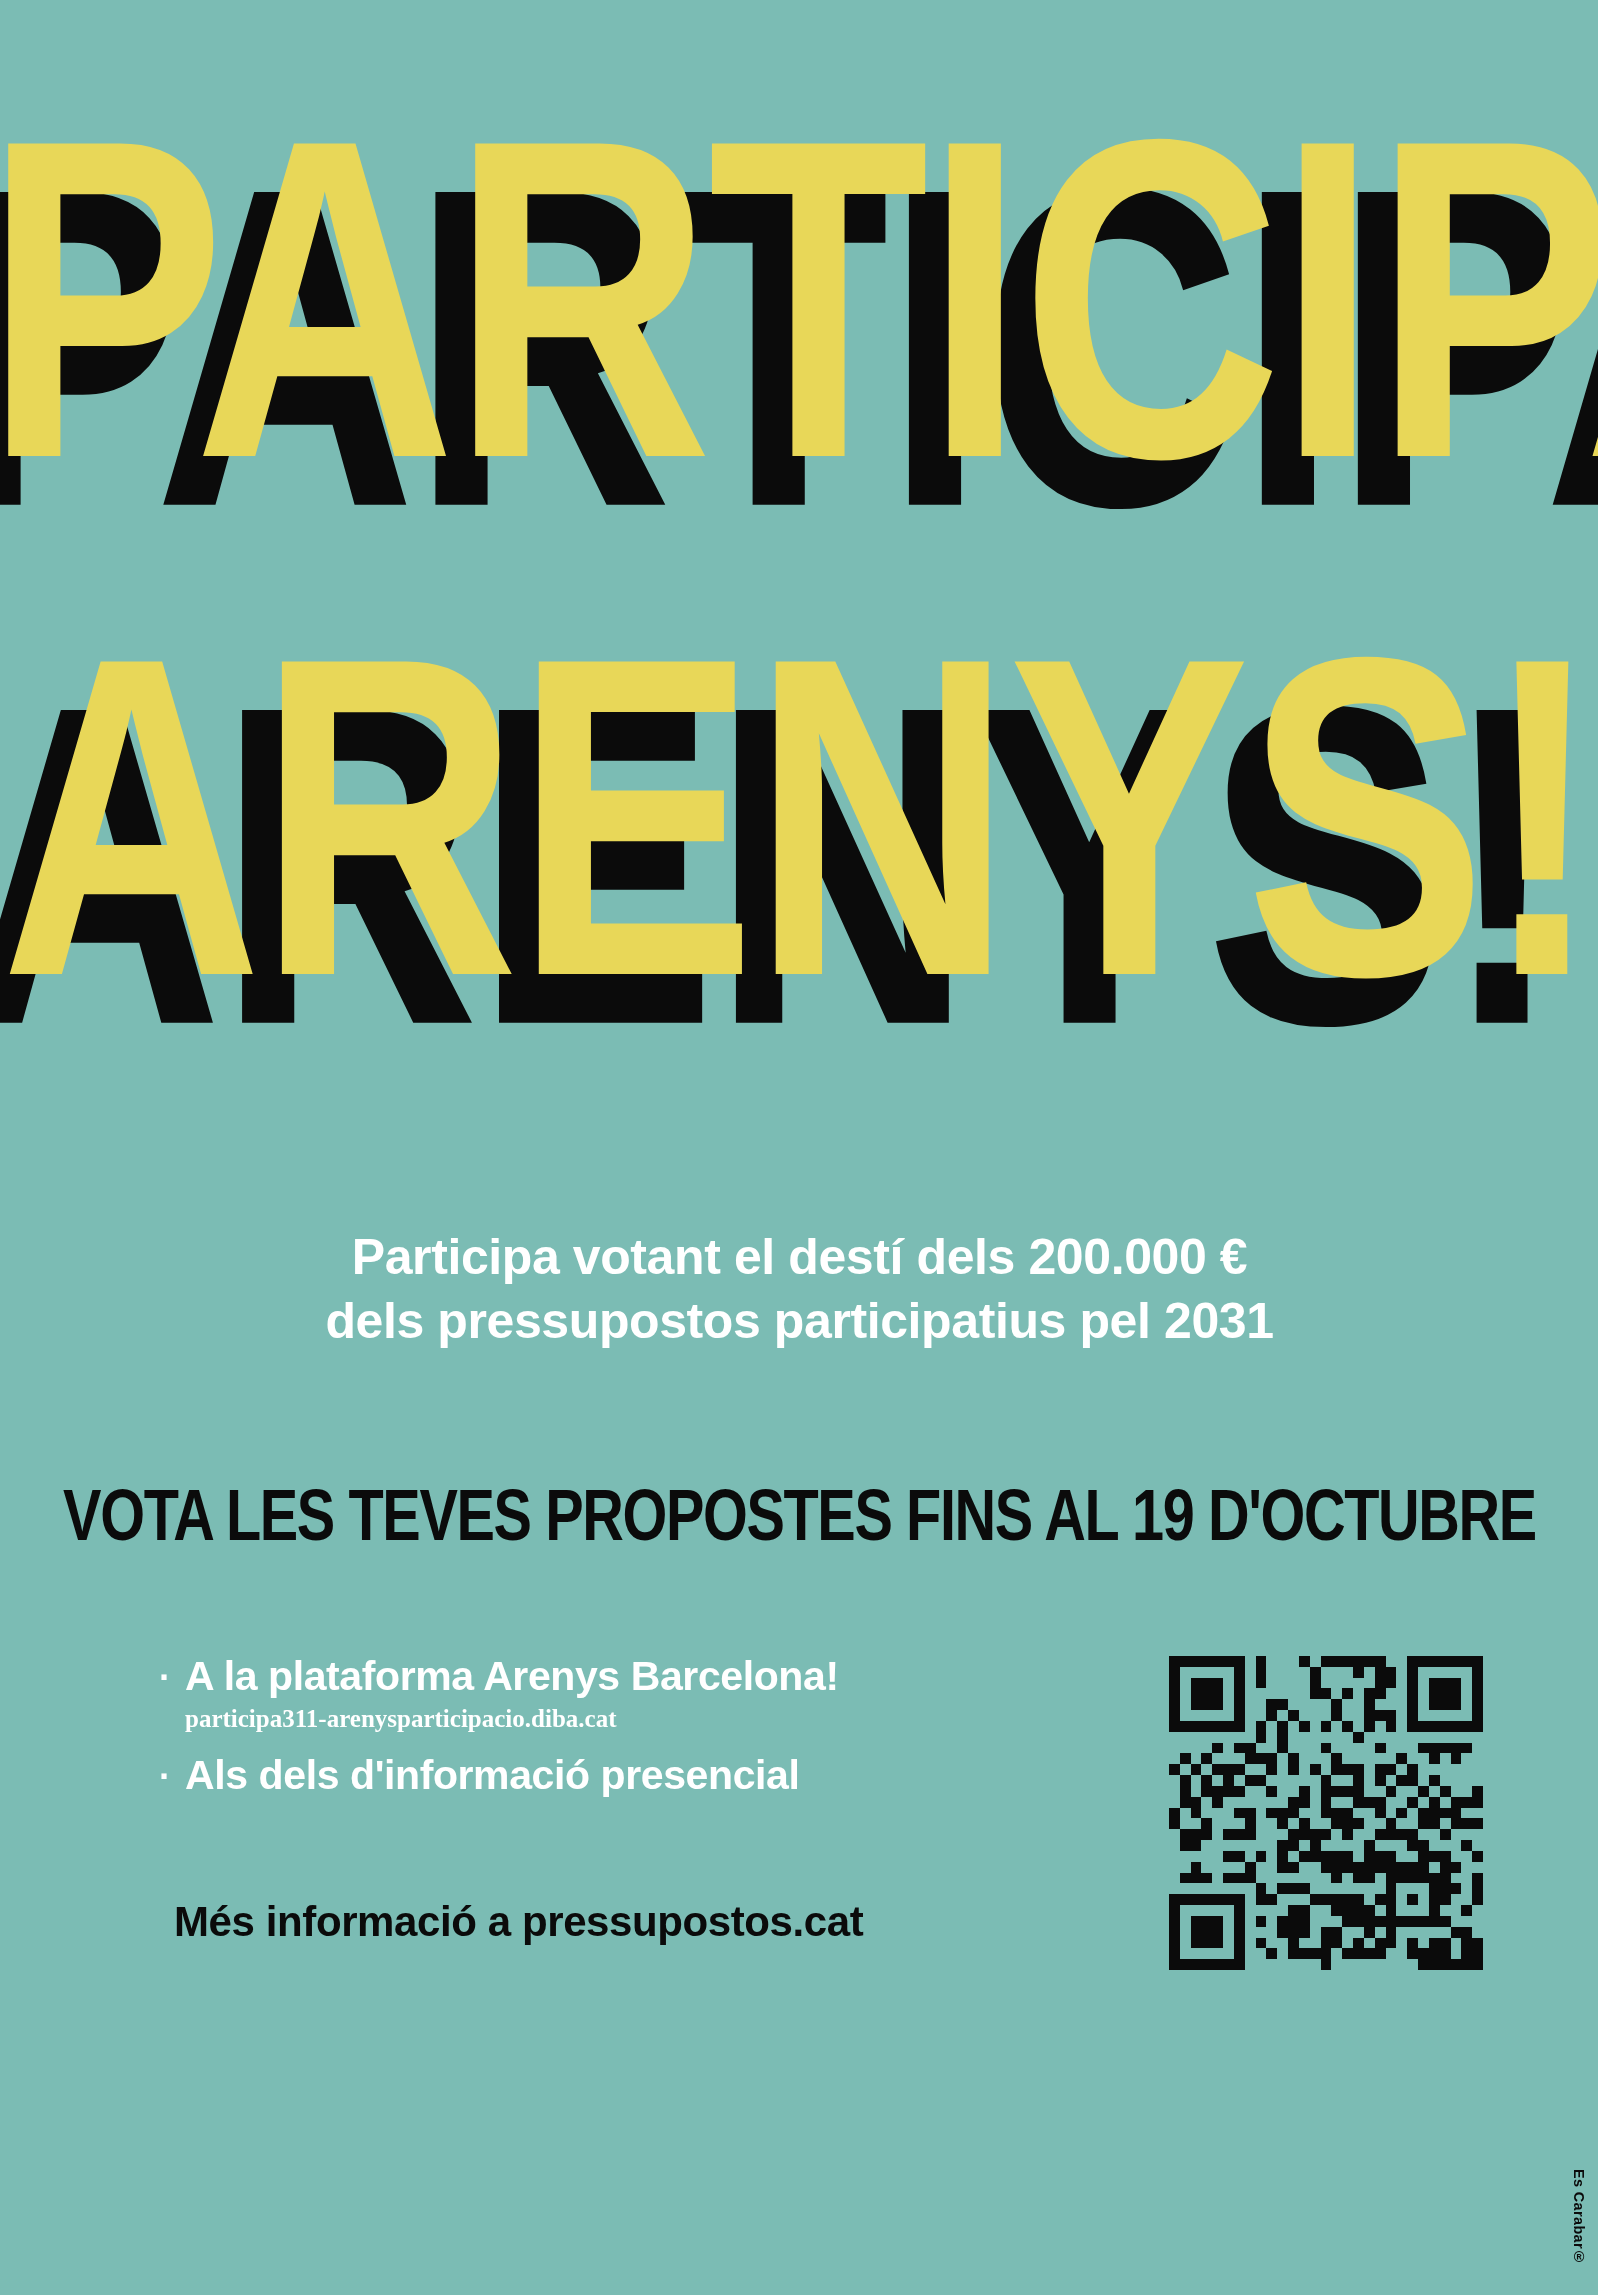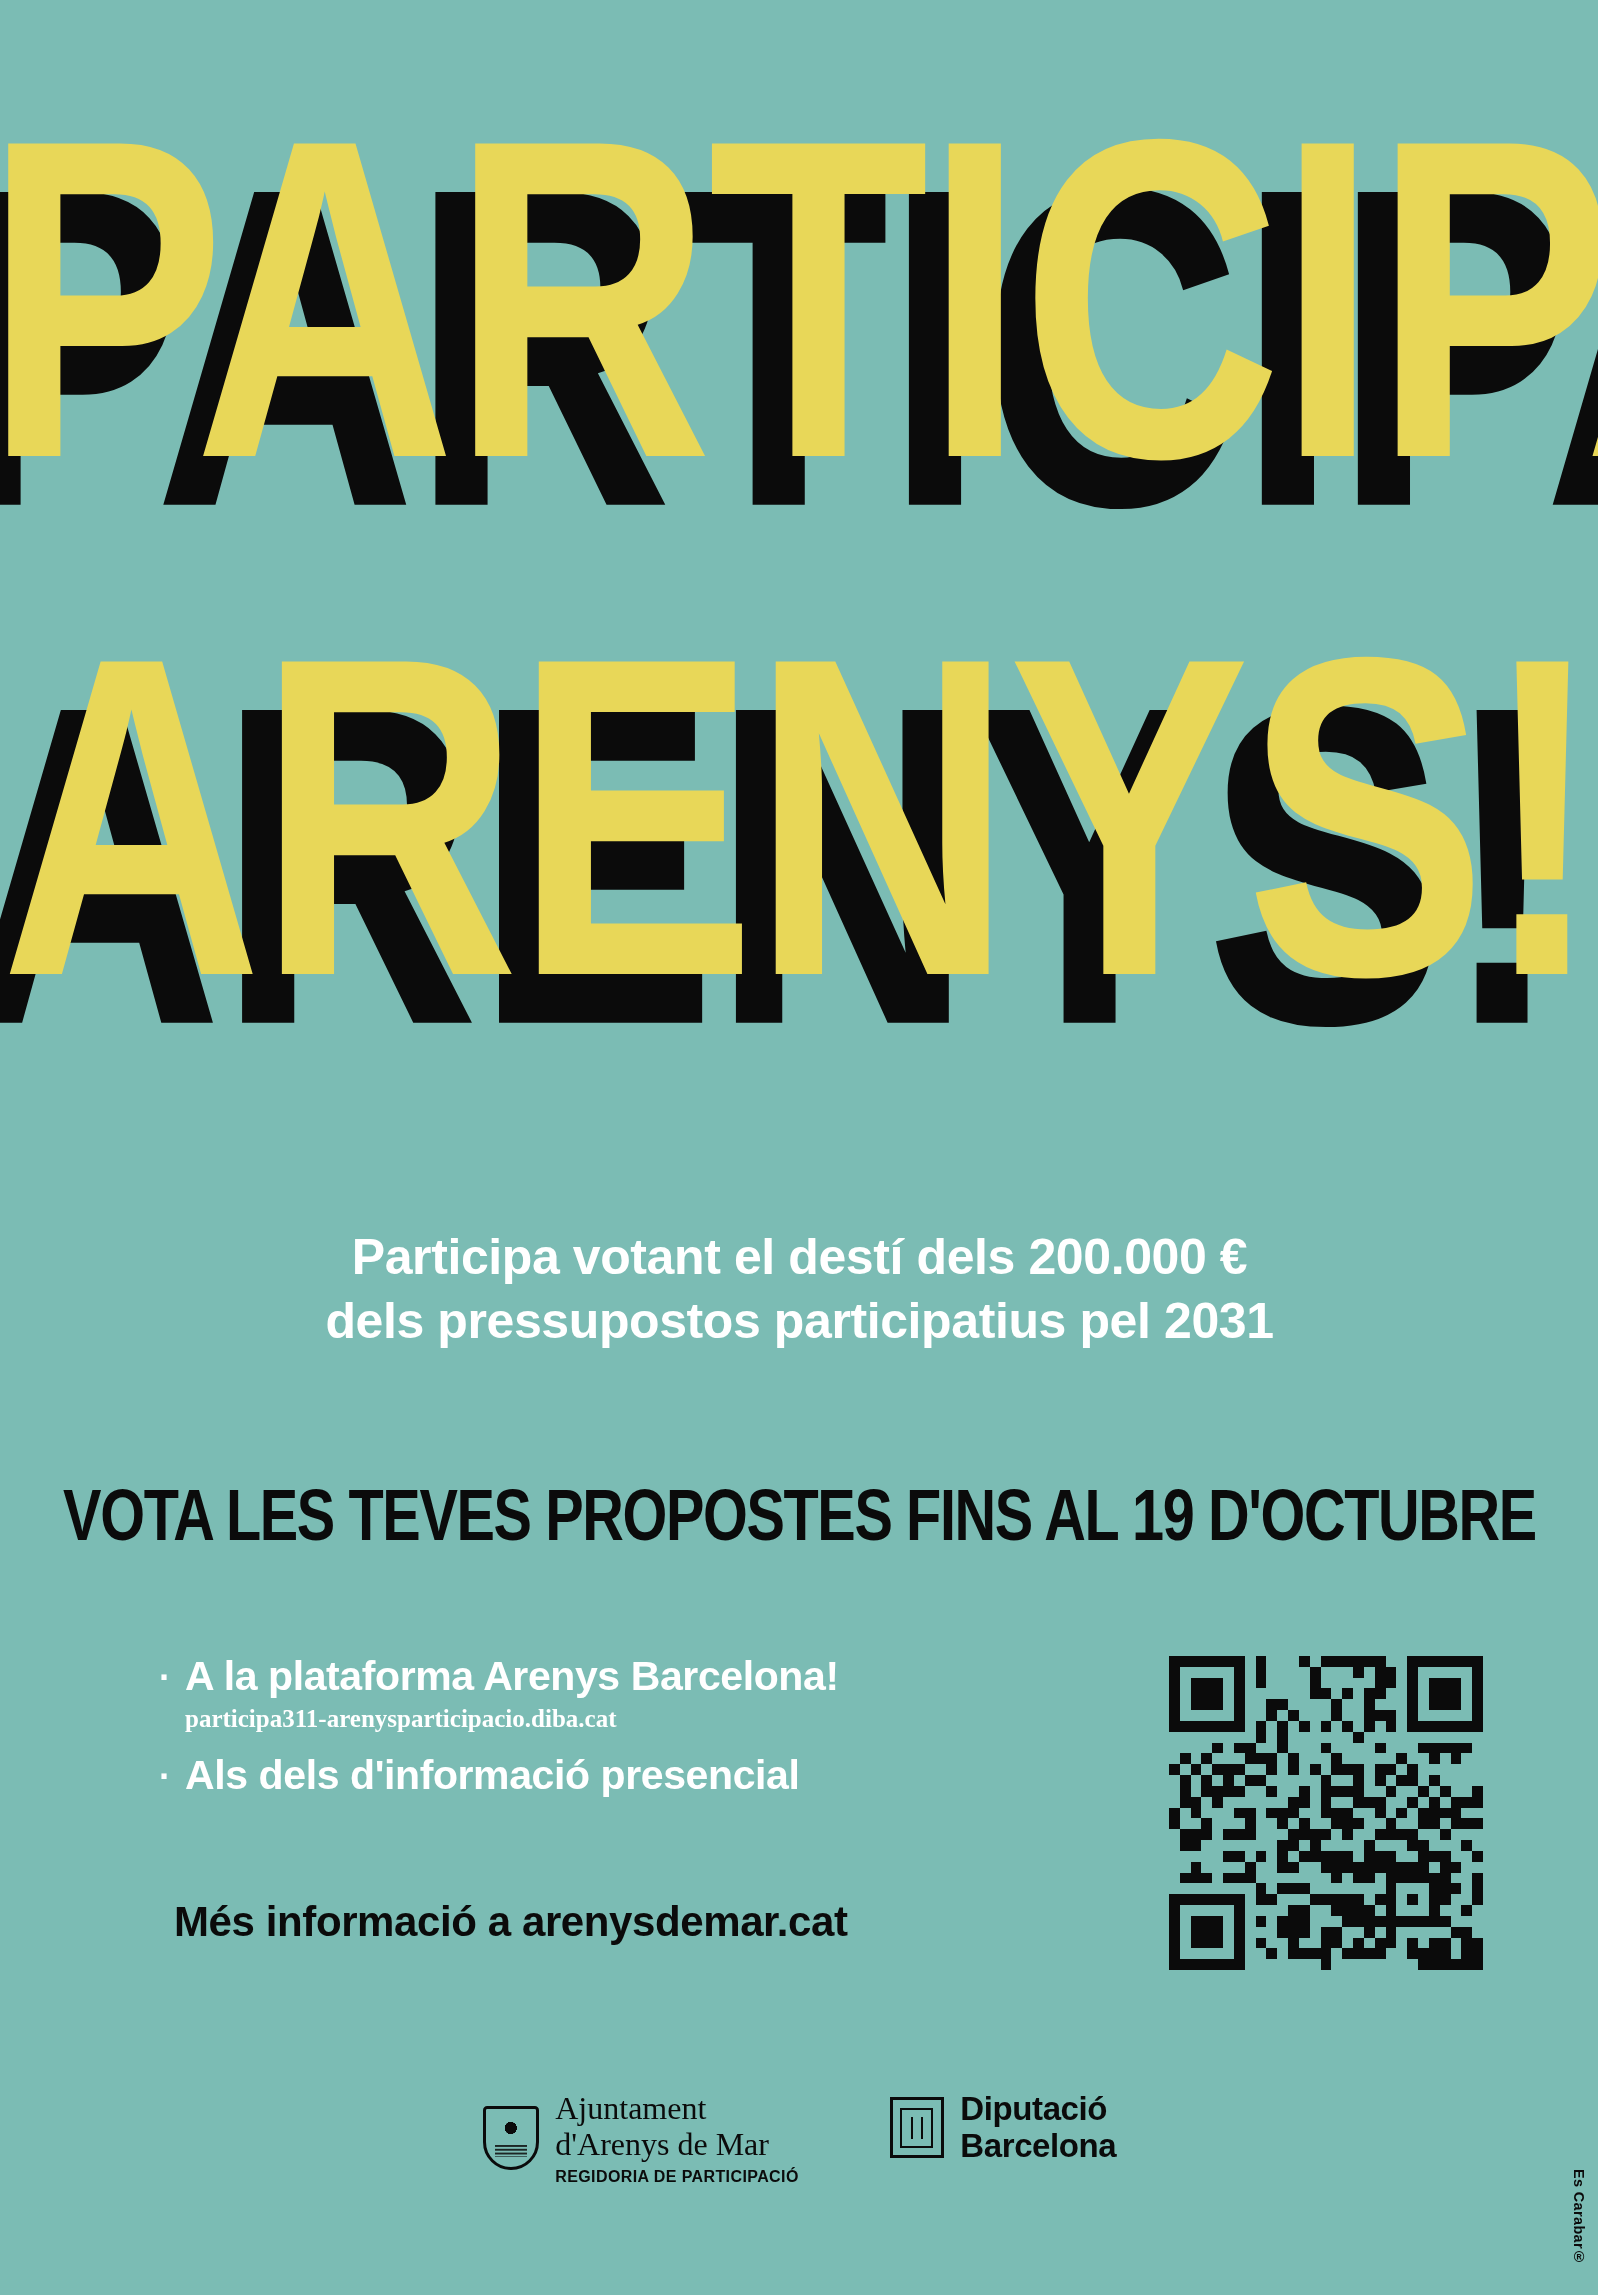--- a/index.html
+++ b/index.html
@@ -244,21 +244,21 @@
       <span class="bullet-dot">·</span>
       <span>A la plataforma Arenys Barcelona!</span>
     </div>
     <div class="bullet-sub">participa311-arenysparticipacio.diba.cat</div>
     <div class="bullet-row second">
       <span class="bullet-dot">·</span>
       <span>Als dels d'informació presencial</span>
     </div>
   </div>
 
-  <div class="mesinfo">Més informació a arenysdemar.cat</div>
+  <div class="mesinfo">Més informació a pressupostos.cat</div>
 
   <div class="qr-wrap">
     <div class="qr-grid" id="qr-grid" style="grid-template-columns: repeat(29, 1fr); grid-template-rows: repeat(29, 1fr);">
         <div class="qr-cell" style="background: rgb(11, 11, 11);"></div>
         <div class="qr-cell" style="background: rgb(11, 11, 11);"></div>
         <div class="qr-cell" style="background: rgb(11, 11, 11);"></div>
         <div class="qr-cell" style="background: rgb(11, 11, 11);"></div>
         <div class="qr-cell" style="background: rgb(11, 11, 11);"></div>
         <div class="qr-cell" style="background: rgb(11, 11, 11);"></div>
         <div class="qr-cell" style="background: rgb(11, 11, 11);"></div>
@@ -1092,33 +1092,16 @@
         <div class="qr-cell" style="background: rgb(123, 188, 180);"></div>
         <div class="qr-cell" style="background: rgb(11, 11, 11);"></div>
         <div class="qr-cell" style="background: rgb(11, 11, 11);"></div>
         <div class="qr-cell" style="background: rgb(11, 11, 11);"></div>
         <div class="qr-cell" style="background: rgb(11, 11, 11);"></div>
         <div class="qr-cell" style="background: rgb(11, 11, 11);"></div>
         <div class="qr-cell" style="background: rgb(11, 11, 11);"></div>
       </div>
   </div>
 
-  <div class="footer">
-    <div class="logo-group">
-      <div class="crest"></div>
-      <div class="logo-text">
-        <div class="logo-l1">Ajuntament</div>
-        <div class="logo-l2">d'Arenys de Mar</div>
-        <div class="logo-l3">REGIDORIA DE PARTICIPACIÓ</div>
-      </div>
-    </div>
-    <div class="logo-group">
-      <div class="crest2"></div>
-      <div class="logo-text">
-        <div class="logo-sans1">Diputació</div>
-        <div class="logo-sans2">Barcelona</div>
-      </div>
-    </div>
-  </div>
 
   <div class="credit">Es Carabar®</div>
 </div>
 
 
 </body></html>

